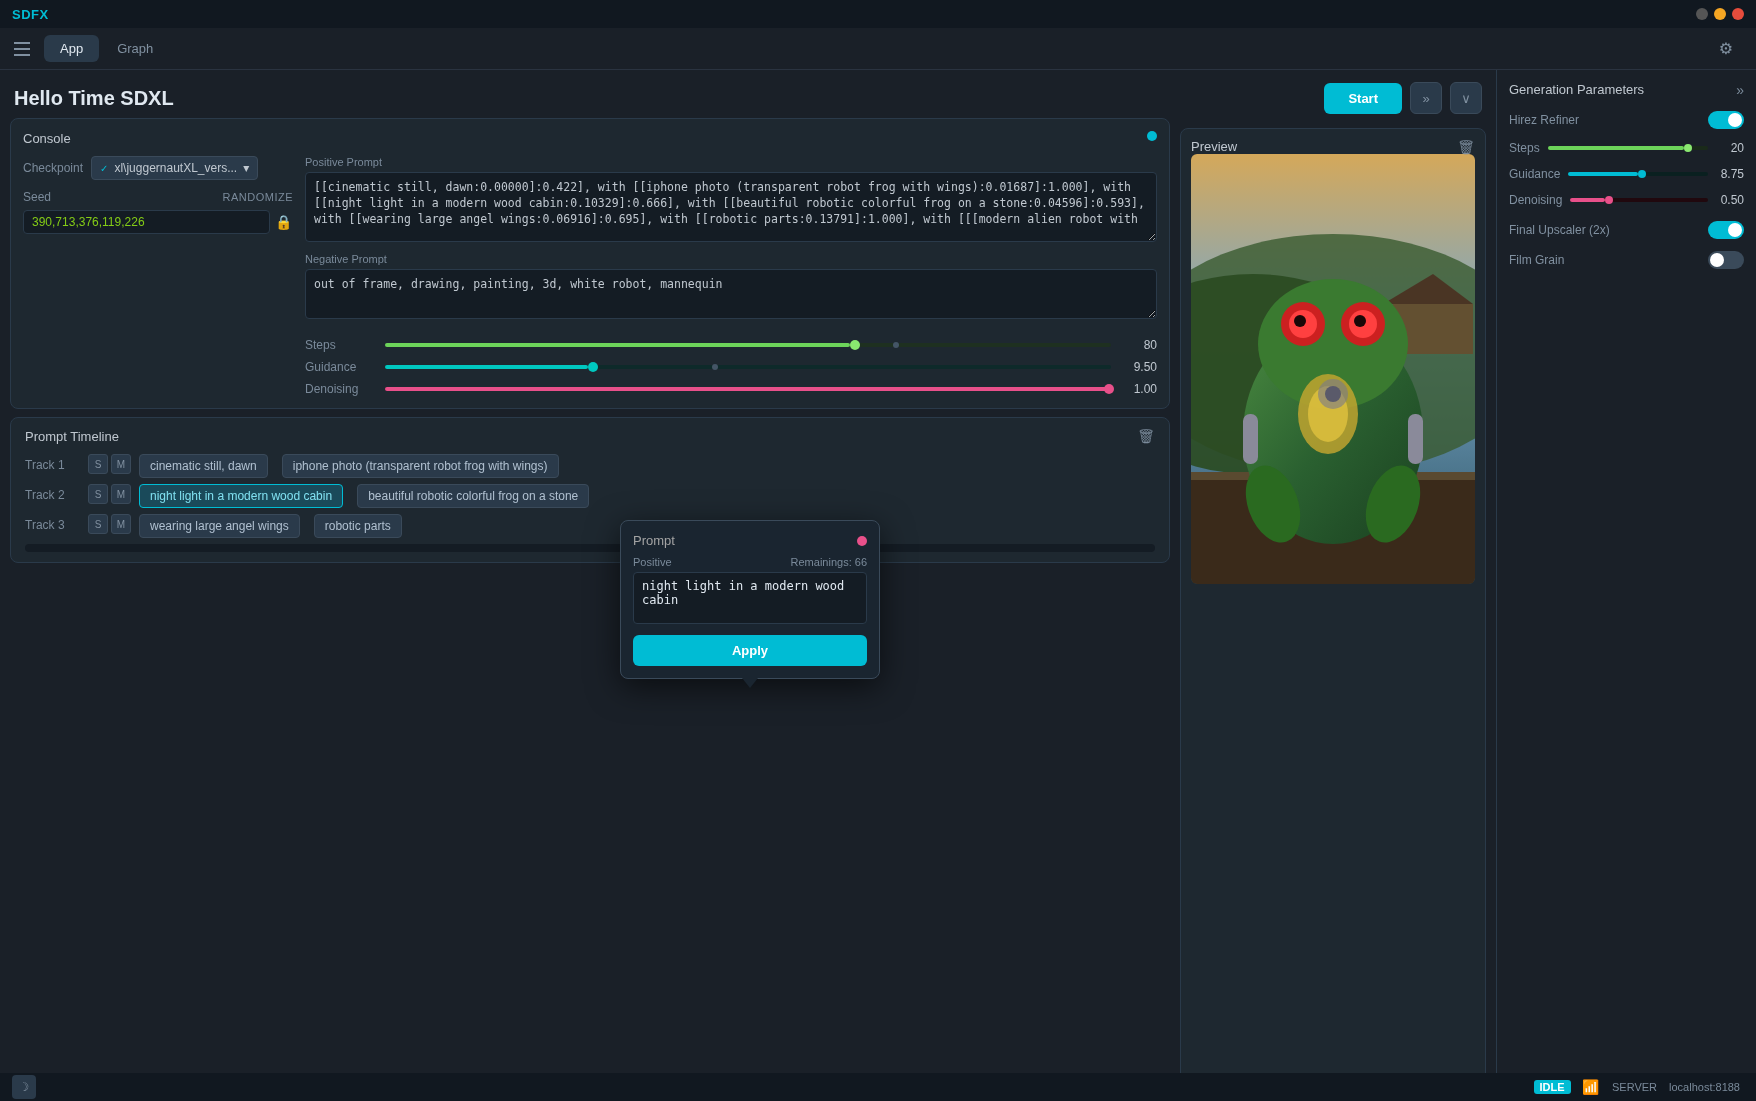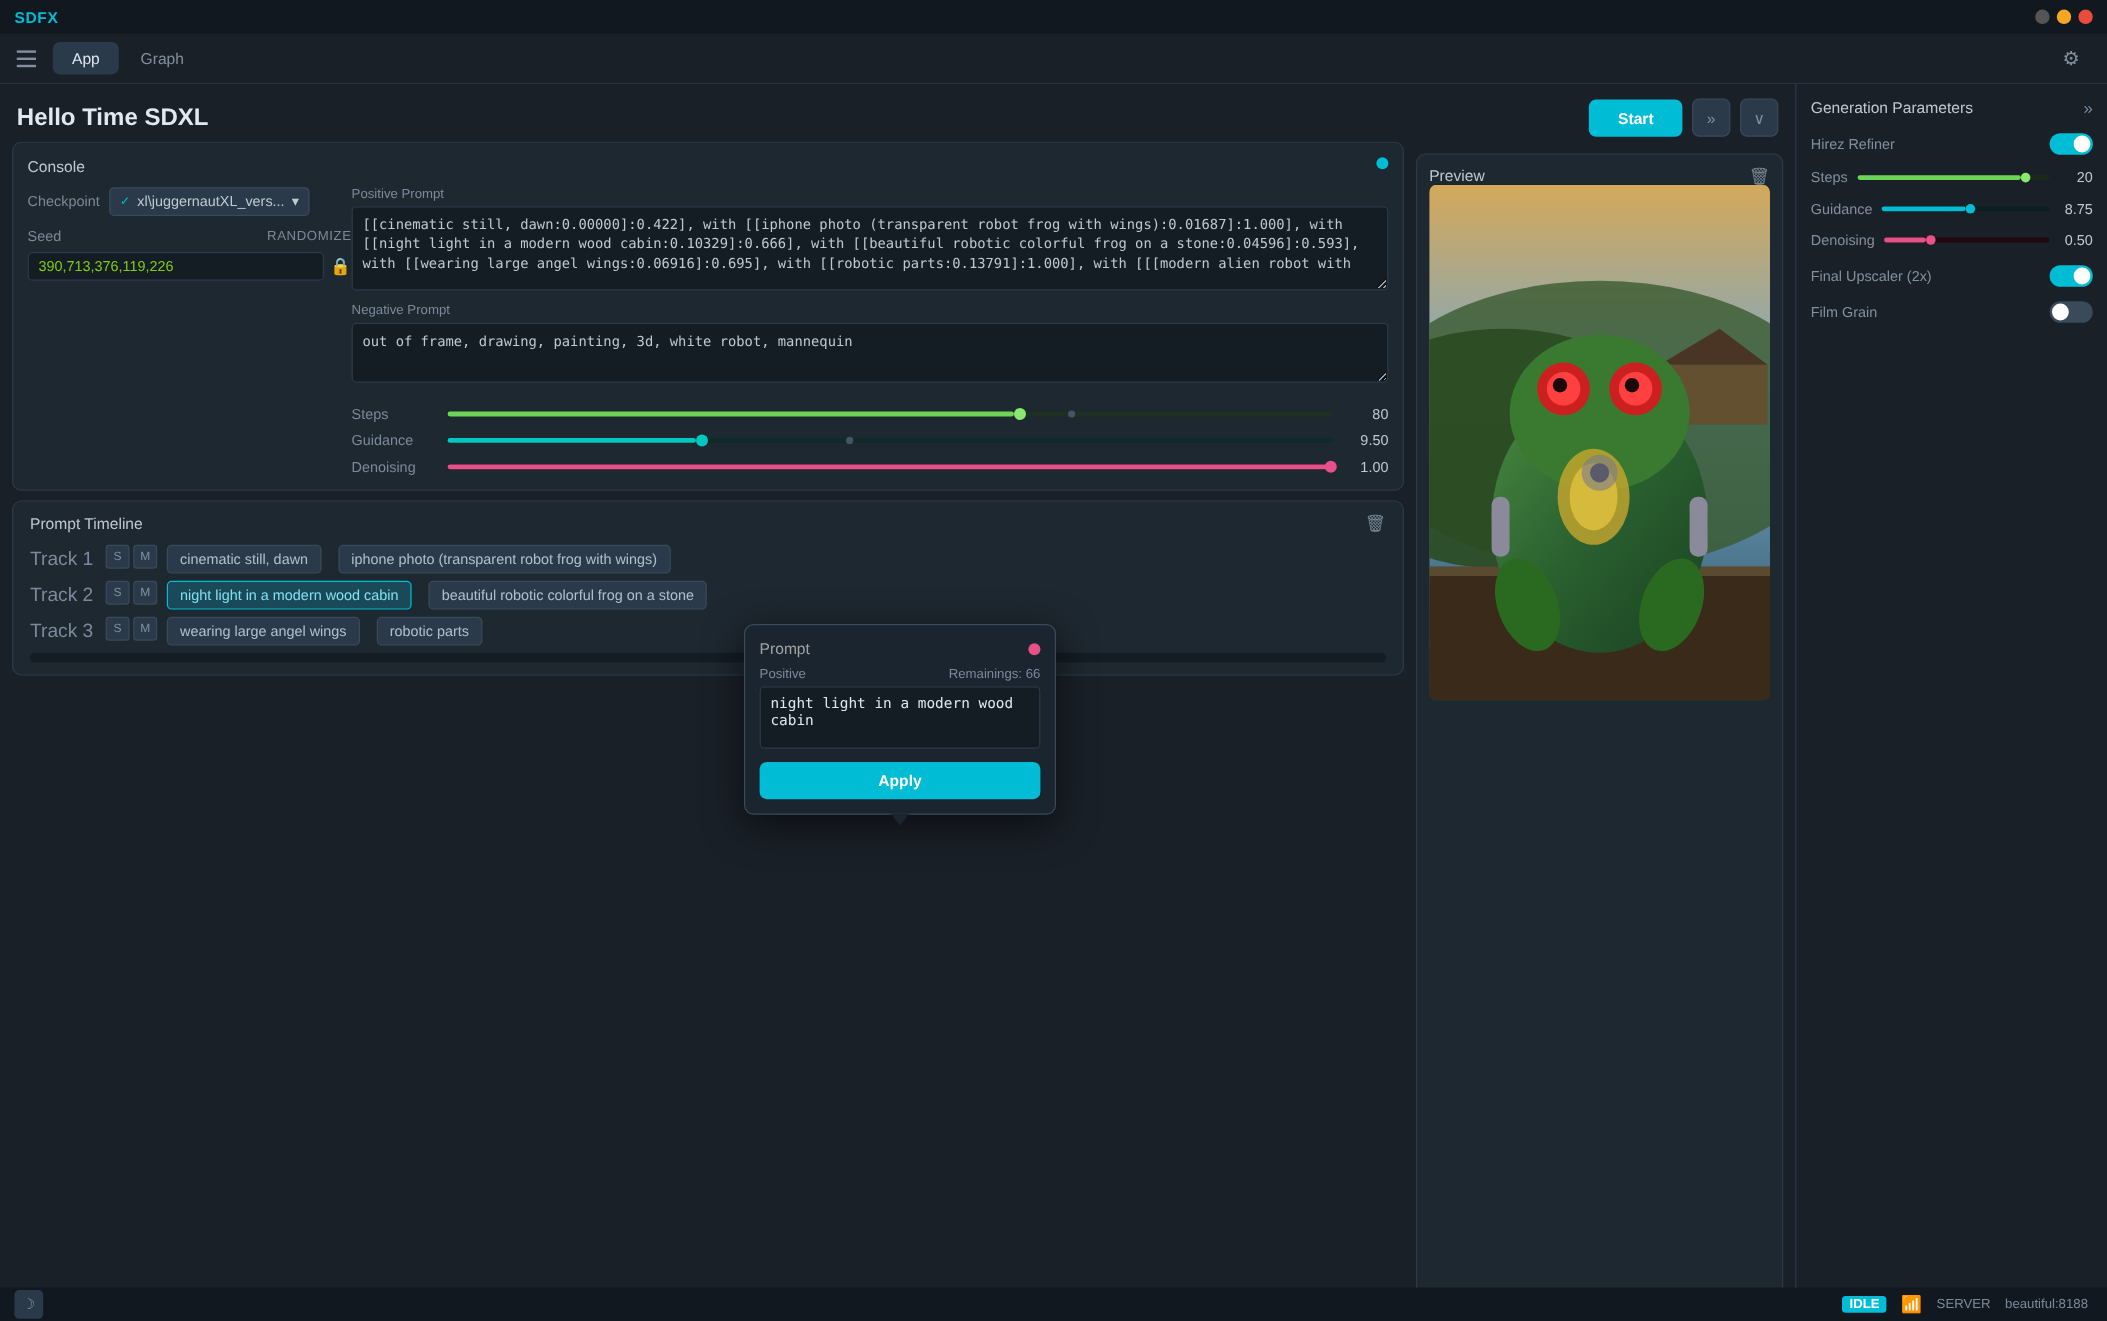--- a/index.html
+++ b/index.html
@@ -269,21 +269,21 @@
     }
     .timeline-header {
       display: flex; align-items: center; justify-content: space-between; margin-bottom: 10px;
     }
     .timeline-title { font-size: 13px; color: #c0c8d0; }
     .timeline-trash { color: #7a8a9a; font-size: 14px; cursor: pointer; }
 
     .track-row {
       display: flex; align-items: flex-start; margin-bottom: 6px; gap: 8px;
     }
-    .track-label { font-size: 16px; color: #7a8a9a; width: 55px; flex-shrink: 0; padding-top: 4px; }
+    .track-label { font-size: 12px; color: #7a8a9a; width: 55px; flex-shrink: 0; padding-top: 4px; }
     .track-sm-btns { display: flex; gap: 3px; align-items: center; }
     .track-sm-btn {
       width: 20px; height: 20px; background: #2a3a4a; border: 1px solid #3a4a5a;
       border-radius: 3px; display: flex; align-items: center; justify-content: center;
       font-size: 10px; color: #8090a0; cursor: pointer;
     }
     .track-clips { display: flex; flex-wrap: wrap; gap: 14px; flex: 1; }
     .track-clip {
       background: #2a3a4a;
       border: 1px solid #3a4a5a;
@@ -415,21 +415,21 @@
     
     .console-wrapper {
       background: #1e2830;
       border: 1px solid #2a3a4a;
       border-radius: 8px;
       margin: 0 10px 8px 10px;
       padding: 12px;
       position: relative;
     }
     .console-inner {
-      display: flex; 
+      display: flex; gap: 12px;
     }
 
     
     .content-area {
       flex: 1;
       display: flex;
       flex-direction: column;
       overflow: hidden;
     }
     .top-content {
@@ -744,14 +744,14 @@
     <button class="popup-apply-btn">Apply</button>
     <div class="popup-arrow"></div>
   </div>
 </div>
 
 <div class="status-bar">
   <div class="moon-btn">☽</div>
   <span class="status-badge">IDLE</span>
   <span class="status-wifi">📶</span>
   <span class="status-server">SERVER</span>
-  <span class="status-host">beautiful:8188</span>
+  <span class="status-host">localhost:8188</span>
 </div>
 
 </body></html>

